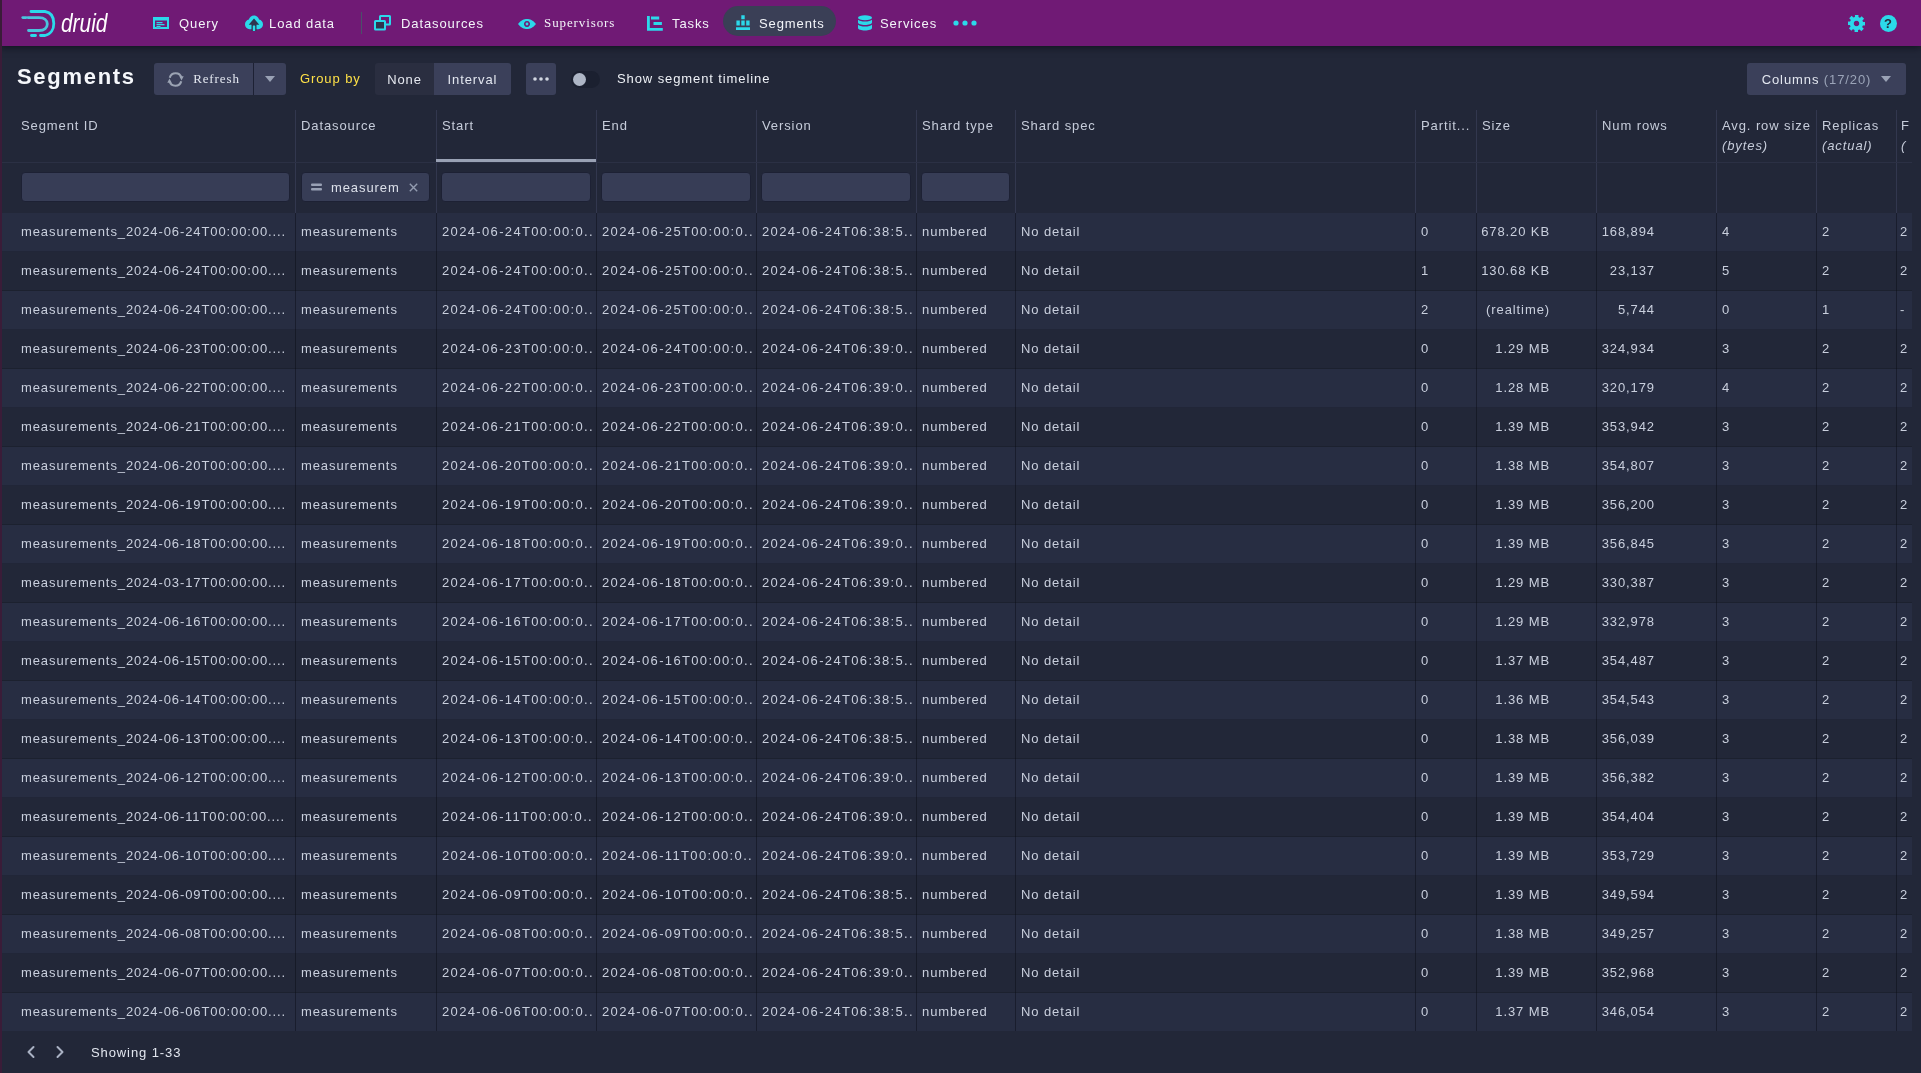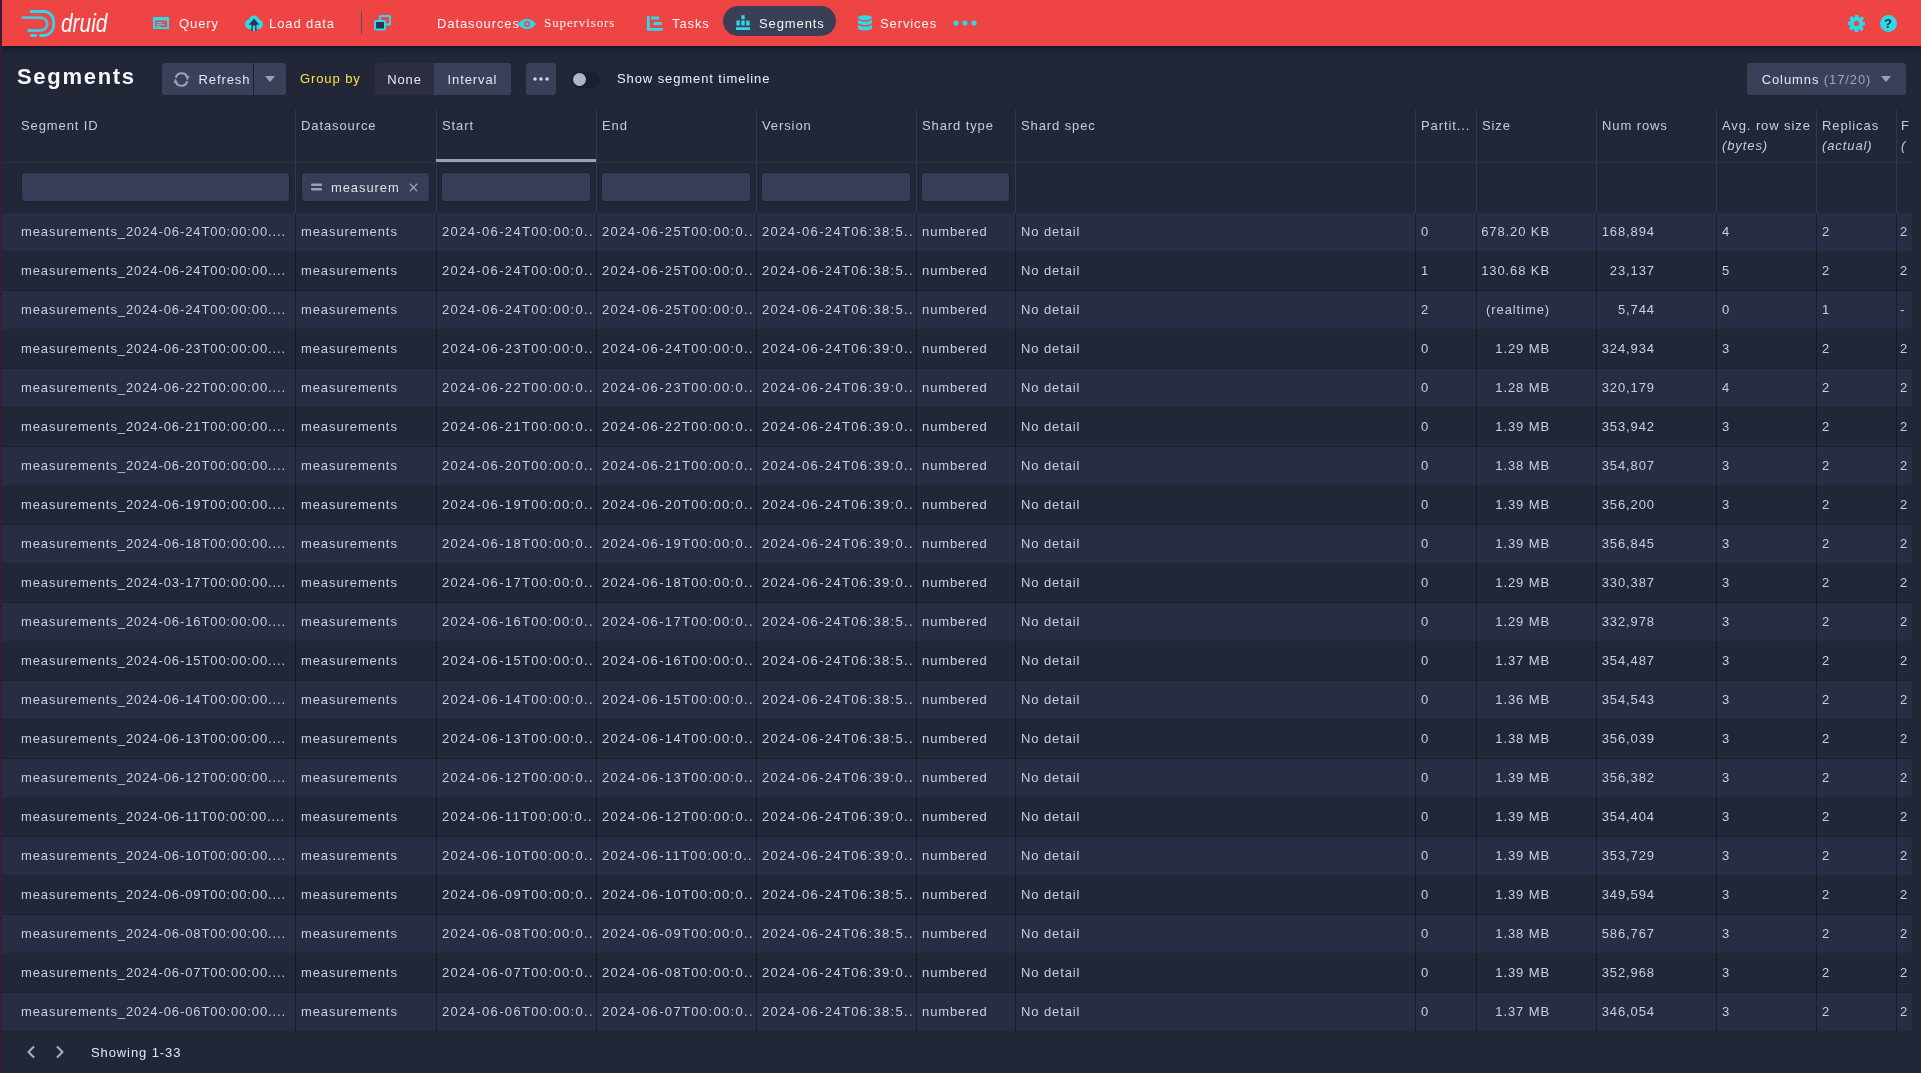--- a/index.html
+++ b/index.html
@@ -8,21 +8,21 @@
   font-family: "Liberation Sans", sans-serif;
   font-size: 13px;
   letter-spacing: 0.9px;
   background: #222738;
   color: #c9cfdd;
   position: relative;
 }
 .leftedge { position:absolute; left:0; top:0; width:2px; height:1073px; background:#3a1c38; z-index:50; }
 
 
-.nav { position:absolute; left:0; top:0; width:1921px; height:46px; background:#ef4444; box-shadow:0 2px 7px rgba(6,8,16,0.55); z-index:10; }
+.nav { position:absolute; left:0; top:0; width:1921px; height:46px; background:#701a75; box-shadow:0 2px 7px rgba(6,8,16,0.55); z-index:10; }
 .nav .item { position:absolute; top:0; height:46px; display:flex; align-items:center; color:#f3f5f9; }
 .nav .label { font-size:13px; color:#f3f5f9; }
 .navsep { position:absolute; left:361px; top:12px; width:1px; height:22px; background:#4a5069; }
 .pill { position:absolute; left:723px; top:6px; width:113px; height:30px; background:#3a3f56; border-radius:15px; }
 .icon { display:inline-block; }
 
 
 .title { position:absolute; left:17px; top:64px; font-size:22px; font-weight:bold; letter-spacing:1.7px; color:#f5f7fb; }
 .btn { position:absolute; height:32px; top:63px; background:#3b405a; border-radius:3px; display:flex; align-items:center; justify-content:center; color:#e3e7f0; }
 .grouplabel { position:absolute; left:300px; top:71px; color:#fde047; }
@@ -93,21 +93,21 @@
 
   <div class="item" style="left:245px;">
     <svg class="icon" width="18" height="16" viewBox="0 0 18 16">
         <path fill="#2bd9ea" d="M9 0.4 C6.5 0.4 4.4 2.1 3.9 4.5 C1.7 5 0 6.9 0 9.3 C0 12 2.1 14.2 4.8 14.2 L13.2 14.2 C15.9 14.2 18 12 18 9.3 C18 6.9 16.3 5 14.1 4.5 C13.6 2.1 11.5 0.4 9 0.4 Z"></path>
         <path fill="#2f344e" d="M9 3.4 L14.3 9.7 L11.5 9.7 L11.5 16 L6.5 16 L6.5 9.7 L3.7 9.7 Z"></path>
         <rect fill="#2bd9ea" x="7.8" y="10.6" width="2.4" height="5.4" rx="0.4"></rect>
       </svg>
     <span class="label" style="margin-left:6px;text-align:right;">Load data</span>
   </div>
 
-  <div class="item" style="left:374px;gap:36px;">
+  <div class="item" style="left:374px;">
     <svg class="icon" width="17" height="16" viewBox="0 0 17 16" fill="none" stroke="#2bd9ea" stroke-width="2">
         <rect x="6" y="1" width="10" height="8.4" rx="0.5"></rect>
         <rect x="1" y="6" width="10" height="8.4" rx="0.5" fill="#2f344e"></rect>
       </svg>
     <span class="label" style="margin-left:10px;">Datasources</span>
   </div>
 
   <div class="item" style="left:518px;font-family:Liberation Serif, serif;">
     <svg class="icon" width="18" height="10" viewBox="0 0 18 10" style="margin-top:2px;">
         <path fill="#2bd9ea" fill-rule="evenodd" d="M0 5 C3 1 6.2 0 9 0 C11.8 0 15 1 18 5 C15 9 11.8 10 9 10 C6.2 10 3 9 0 5 Z M9 8 A3 3 0 1 1 9.01 8 Z"></path>
@@ -165,21 +165,21 @@
   <div class="item" style="left:1880px;">
     <svg class="icon" width="17" height="17" viewBox="0 0 17 17">
         <circle cx="8.5" cy="8.5" r="8.5" fill="#2bd9ea"></circle>
         <text x="8.5" y="13.2" text-anchor="middle" font-size="13" font-weight="bold" fill="#262b3d" font-family="Liberation Sans">?</text>
       </svg>
   </div>
 </div>
 
 <div class="title">Segments</div>
 
-<div class="btn" style="left:162px; width:99px; border-radius:3px 0 0 3px;">
+<div class="btn" style="left:154px; width:99px; border-radius:3px 0 0 3px;font-family:Liberation Serif, serif;">
   <svg width="17" height="17" viewBox="0 0 16 16" fill="none" stroke="#9ba3b3" stroke-width="2">
       <path d="M2.6 6.4 A 5.7 5.7 0 0 1 13.6 6.3"></path>
       <path d="M13.4 9.6 A 5.7 5.7 0 0 1 2.4 9.7"></path>
       <path d="M11.6 5.0 L 15.7 5.0 L 13.65 8.9 Z" fill="#9ba3b3" stroke="none"></path>
       <path d="M0.3 11.0 L 4.4 11.0 L 2.35 7.1 Z" fill="#9ba3b3" stroke="none"></path>
     </svg>
   <span style="margin-left:9px;">Refresh</span>
 </div>
 <div class="btn" style="left:253px; width:33px; border-radius:0 3px 3px 0; border-left:1px solid #1d2134;">
   <svg width="10" height="6" viewBox="0 0 10 6" fill="#9aa2b5">
@@ -549,21 +549,21 @@
 <div class="tr odd">
 <div class="td c1">measurements_2024-06-08T00:00:00....</div>
 <div class="td c2">measurements</div>
 <div class="td c3">2024-06-08T00:00:0...</div>
 <div class="td c4">2024-06-09T00:00:0...</div>
 <div class="td c5">2024-06-24T06:38:5...</div>
 <div class="td c6">numbered</div>
 <div class="td c7">No detail</div>
 <div class="td c8">0</div>
 <div class="td c9"><span>1.38 MB</span></div>
-<div class="td c10"><span>586,767</span></div>
+<div class="td c10"><span>349,257</span></div>
 <div class="td c11">3</div>
 <div class="td c12">2</div>
 <div class="td c13">2</div>
 </div>
 <div class="tr even">
 <div class="td c1">measurements_2024-06-07T00:00:00....</div>
 <div class="td c2">measurements</div>
 <div class="td c3">2024-06-07T00:00:0...</div>
 <div class="td c4">2024-06-08T00:00:0...</div>
 <div class="td c5">2024-06-24T06:39:0...</div>

